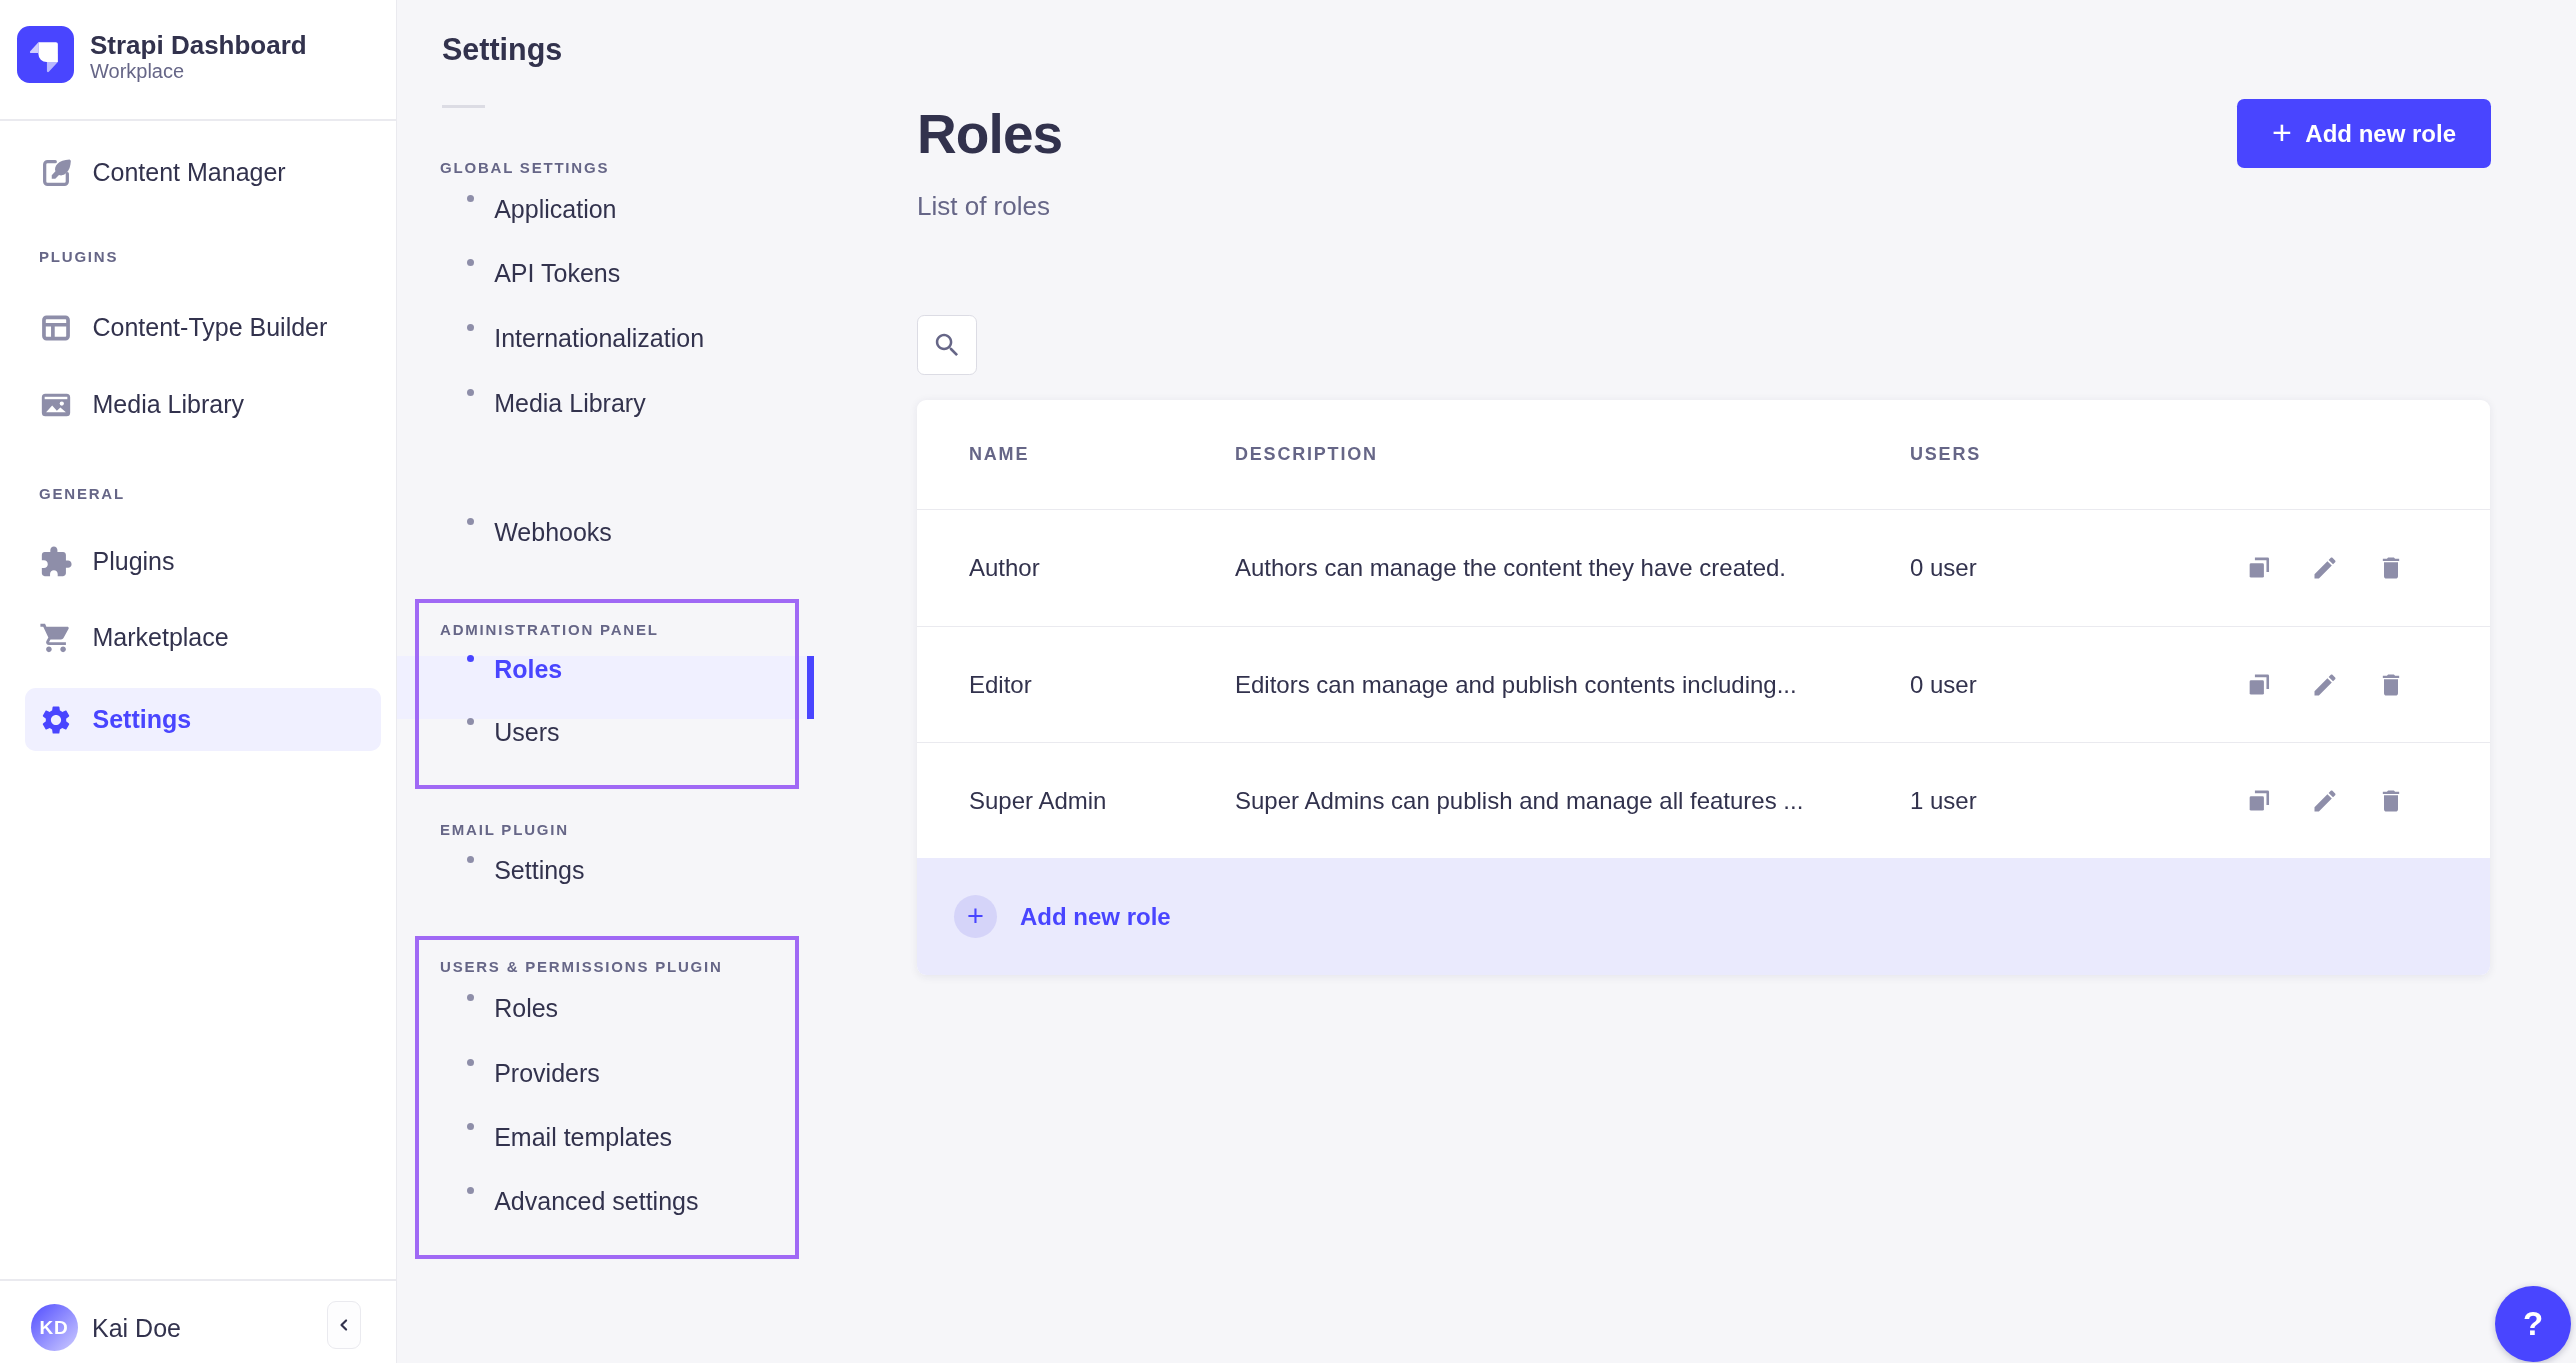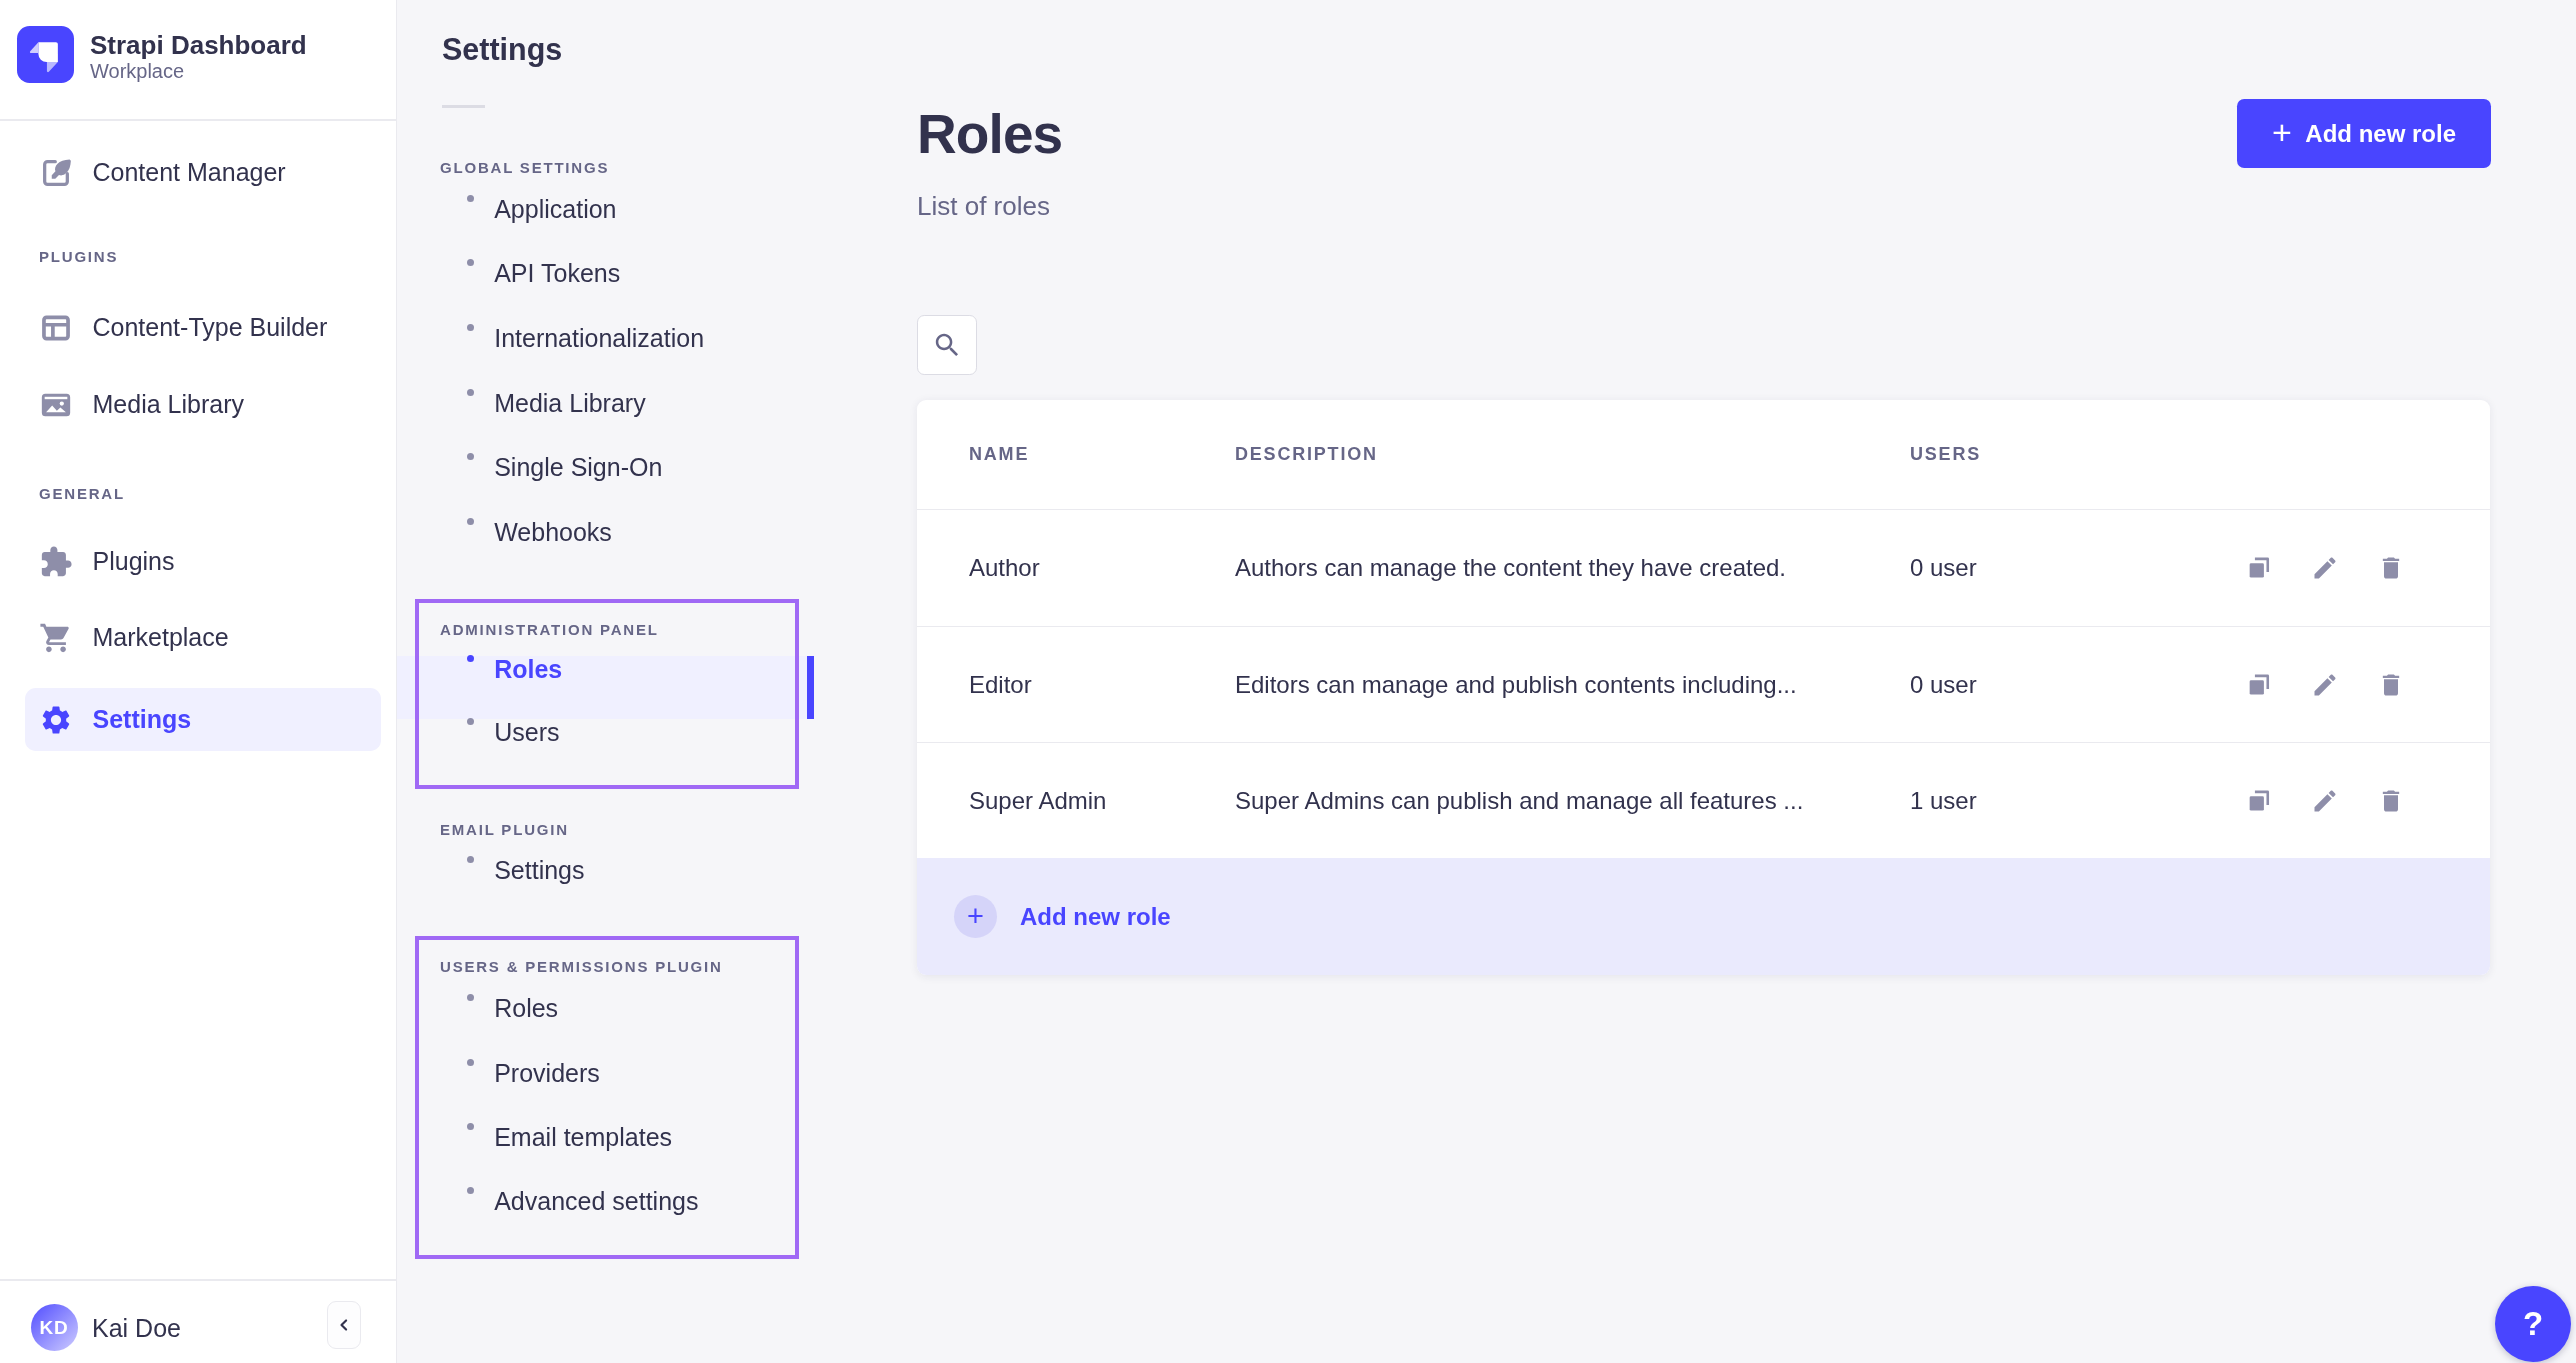--- a/index.html
+++ b/index.html
@@ -258,24 +258,20 @@
     <span class="slabel">API Tokens</span>
   </div>
   <div class="snav-item" style="top:324px">
     <span class="bullet"></span>
     <span class="slabel">Internationalization</span>
   </div>
   <div class="snav-item" style="top:389px">
     <span class="bullet"></span>
     <span class="slabel">Media Library</span>
   </div>
-  <div class="snav-item" style="top:453px">
-    <span class="bullet"></span>
-    <span class="slabel">Single Sign-On</span>
-  </div>
   <div class="snav-item" style="top:518px">
     <span class="bullet"></span>
     <span class="slabel">Webhooks</span>
   </div>
 
   <div class="active-row-bg"></div>
 
   <div class="ssection-label" style="top:621px">ADMINISTRATION PANEL</div>
   <div class="snav-item active" style="top:655px">
     <span class="bullet"></span>

